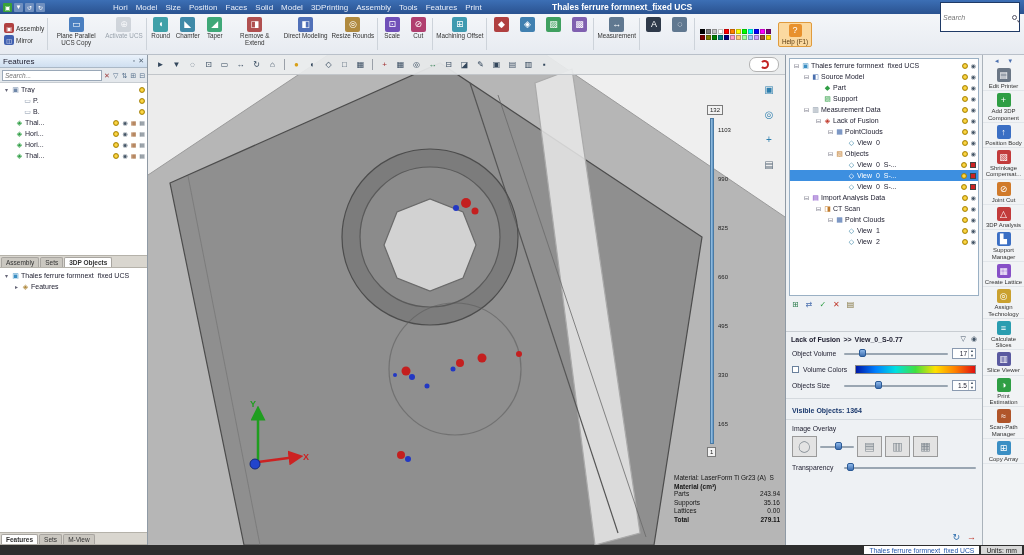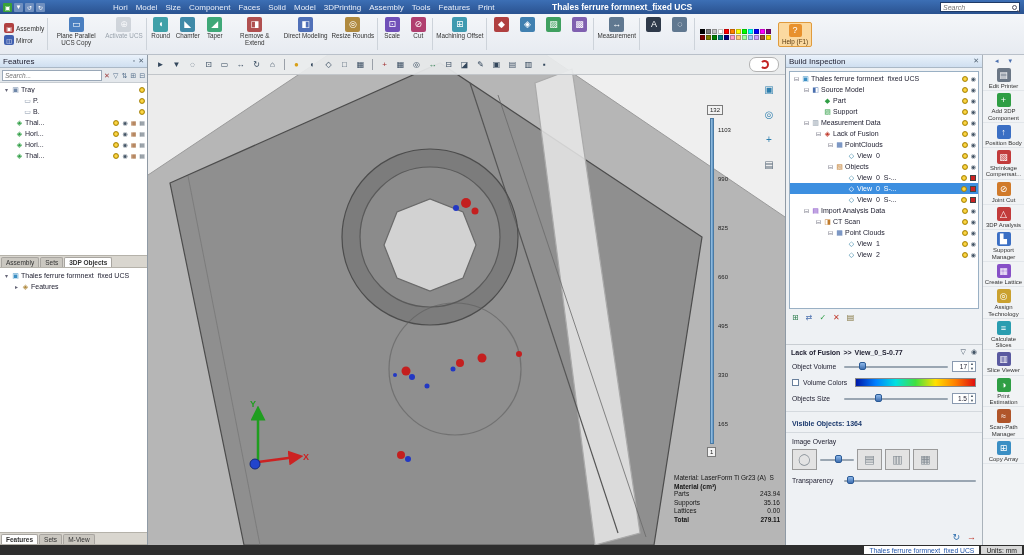--- a/index.html
+++ b/index.html
@@ -6,21 +6,21 @@
 body{width:1024px;height:555px;position:relative;font-family:"Liberation Sans","DejaVu Sans",sans-serif;background:#d6d3cc;overflow:hidden;cursor:default}
 .icon-tile{display:inline-flex;align-items:center;justify-content:center;color:#fff;border-radius:2px;flex:none}
 
 
 #titlebar{position:absolute;left:0;top:0;width:1024px;height:14px;background:linear-gradient(#3c6fb5,#2a5290);display:flex;align-items:center;color:#fff;padding:0 3px;gap:4px;z-index:20}
 #qicons{display:flex;gap:2px;align-items:center}
 #qicons .icon-tile{width:9px;height:9px;font-size:6px;border-radius:1px}
 #menus{display:flex;gap:8px;margin-left:64px}
 .menu-item{font-size:8px;color:#e9effa;white-space:nowrap}
 #win-title{position:absolute;left:552px;top:2px;font-size:8.5px;font-weight:bold;white-space:nowrap}
-#search-box{position:absolute;right:4px;top:2px;width:80px;height:10px;background:#fff;border:1px solid #1f3a66;display:flex;align-items:center;padding:4px 2px;gap:8px}
+#search-box{position:absolute;right:4px;top:2px;width:80px;height:10px;background:#fff;border:1px solid #1f3a66;display:flex;align-items:center;padding:14px 2px;gap:8px}
 #search-box input{border:none;outline:none;flex:1;font-size:7px;height:8px;font-family:inherit;font-style:italic;color:#666;min-width:0;background:transparent}
 .mag{width:5px;height:5px;border:1px solid #556;border-radius:50%;position:relative;flex:none}
 .mag::after{content:"";position:absolute;width:3px;height:1px;background:#556;transform:rotate(45deg);left:4px;top:5px}
 
 
 #ribbon{position:absolute;left:0;top:14px;width:1024px;height:41px;background:linear-gradient(#f4f6f9,#e7ebf1);border-bottom:1px solid #b9c0c9;display:flex;align-items:stretch;padding:1px 2px;z-index:19}
 #stacked{display:flex;flex-direction:column;justify-content:center;gap:2px;padding:0 2px}
 .srow{display:flex;align-items:center;gap:2px;font-size:6.5px;color:#333}
 .srow .icon-tile{width:10px;height:10px;font-size:6px}
 #rbuttons{display:flex;align-items:stretch}
@@ -131,21 +131,21 @@
   <div id="qicons">
     <span class="icon-tile" style="background: rgb(58, 161, 58);">▣</span>
       <span class="icon-tile" style="background: rgb(111, 143, 191);">▼</span>
       <span class="icon-tile" style="background: rgb(111, 143, 191);">↺</span>
       <span class="icon-tile" style="background: rgb(111, 143, 191);">↻</span>
   </div>
   <div id="menus">
     <span class="menu-item">Hori</span>
       <span class="menu-item">Model</span>
       <span class="menu-item">Size</span>
-      <span class="menu-item">Component</span>
+      <span class="menu-item">Position</span>
       <span class="menu-item">Faces</span>
       <span class="menu-item">Solid</span>
       <span class="menu-item">Model</span>
       <span class="menu-item">3DPrinting</span>
       <span class="menu-item">Assembly</span>
       <span class="menu-item">Tools</span>
       <span class="menu-item">Features</span>
       <span class="menu-item">Print</span>
   </div>
   <span id="win-title">Thales ferrure formnext_fixed UCS</span>
@@ -583,26 +583,20 @@
         <div class="mrow bold">
           <span>Total</span>
           <span>279.11</span>
         </div>
 
     </div>
   </div>
 </div>
 
 <div id="build-panel">
-  <div class="panel-header">
-    <span>Build Inspection</span>
-    <span class="ph-icons">
-        <span>✕</span>
-      </span>
-  </div>
   <div id="insp-tree">
 
       <div class="trow" style="padding-left: 2px;">
         <span class="exp">⊟</span>
         <span class="ticon" style="color: rgb(59, 143, 196);">▣</span>
         <span class="tlabel">Thales ferrure formnext_fixed UCS</span>
         <span class="bulb"></span>
         <span class="eye"></span>
 
       </div>

